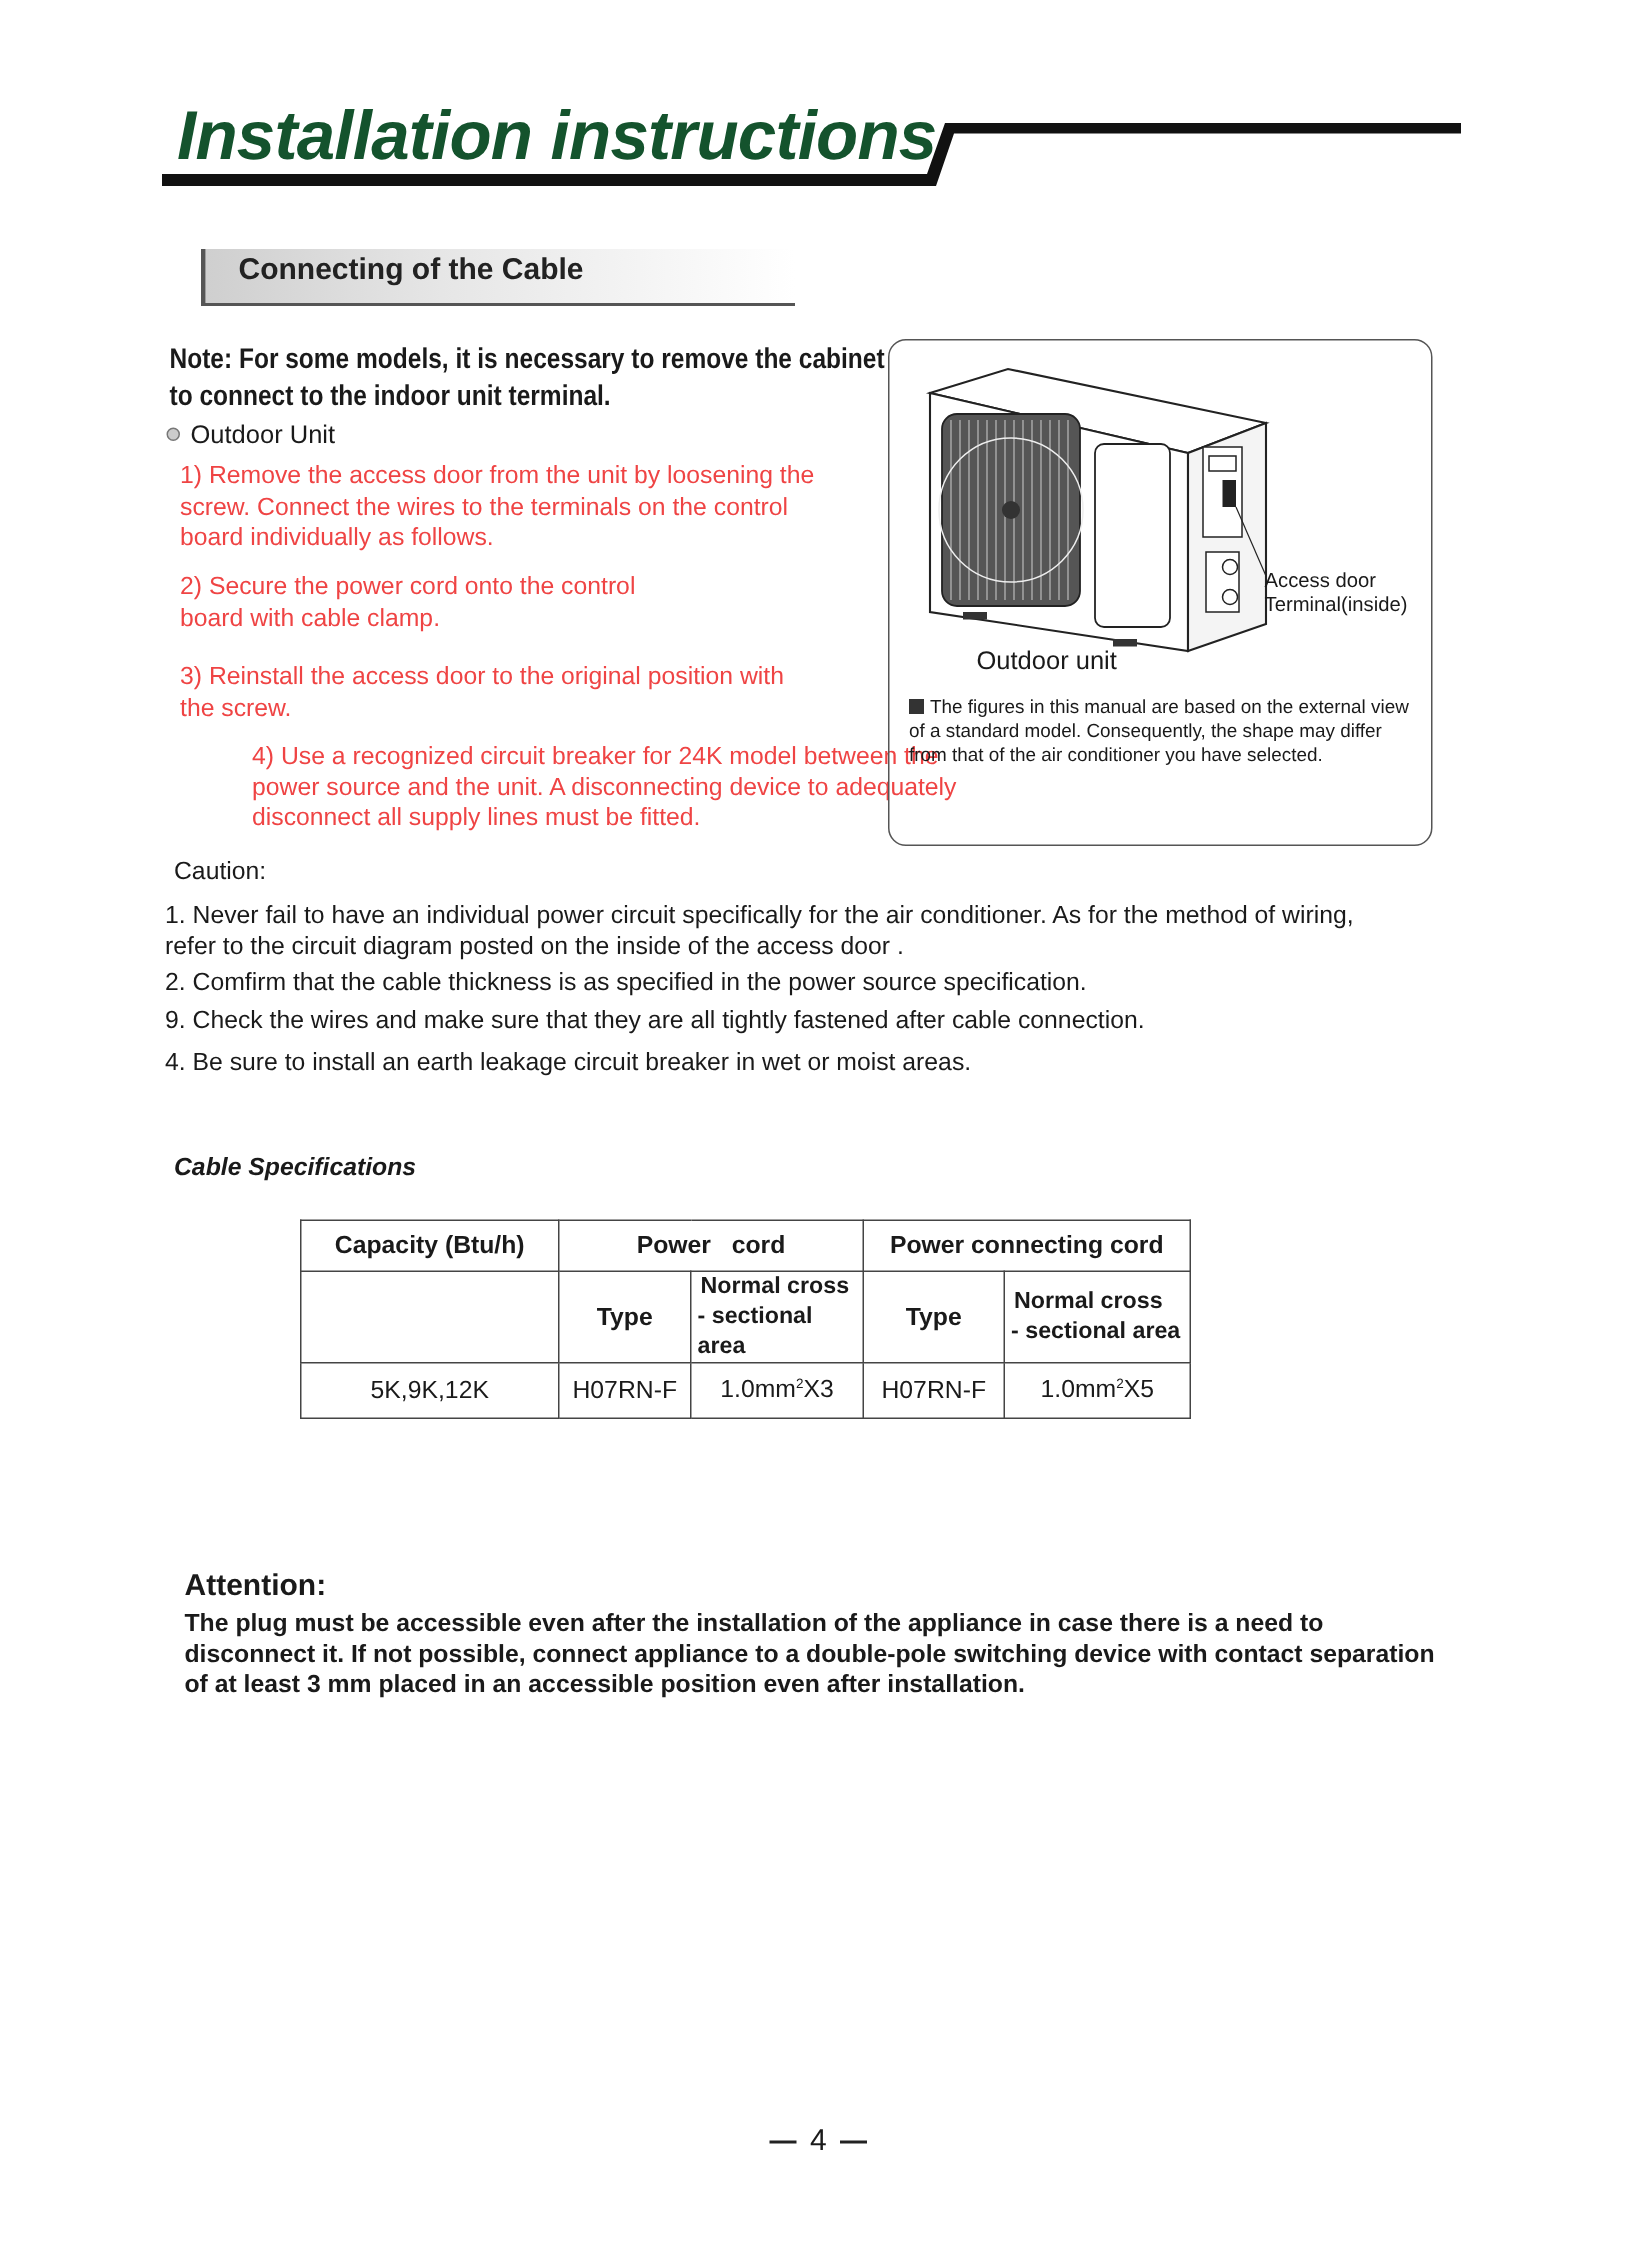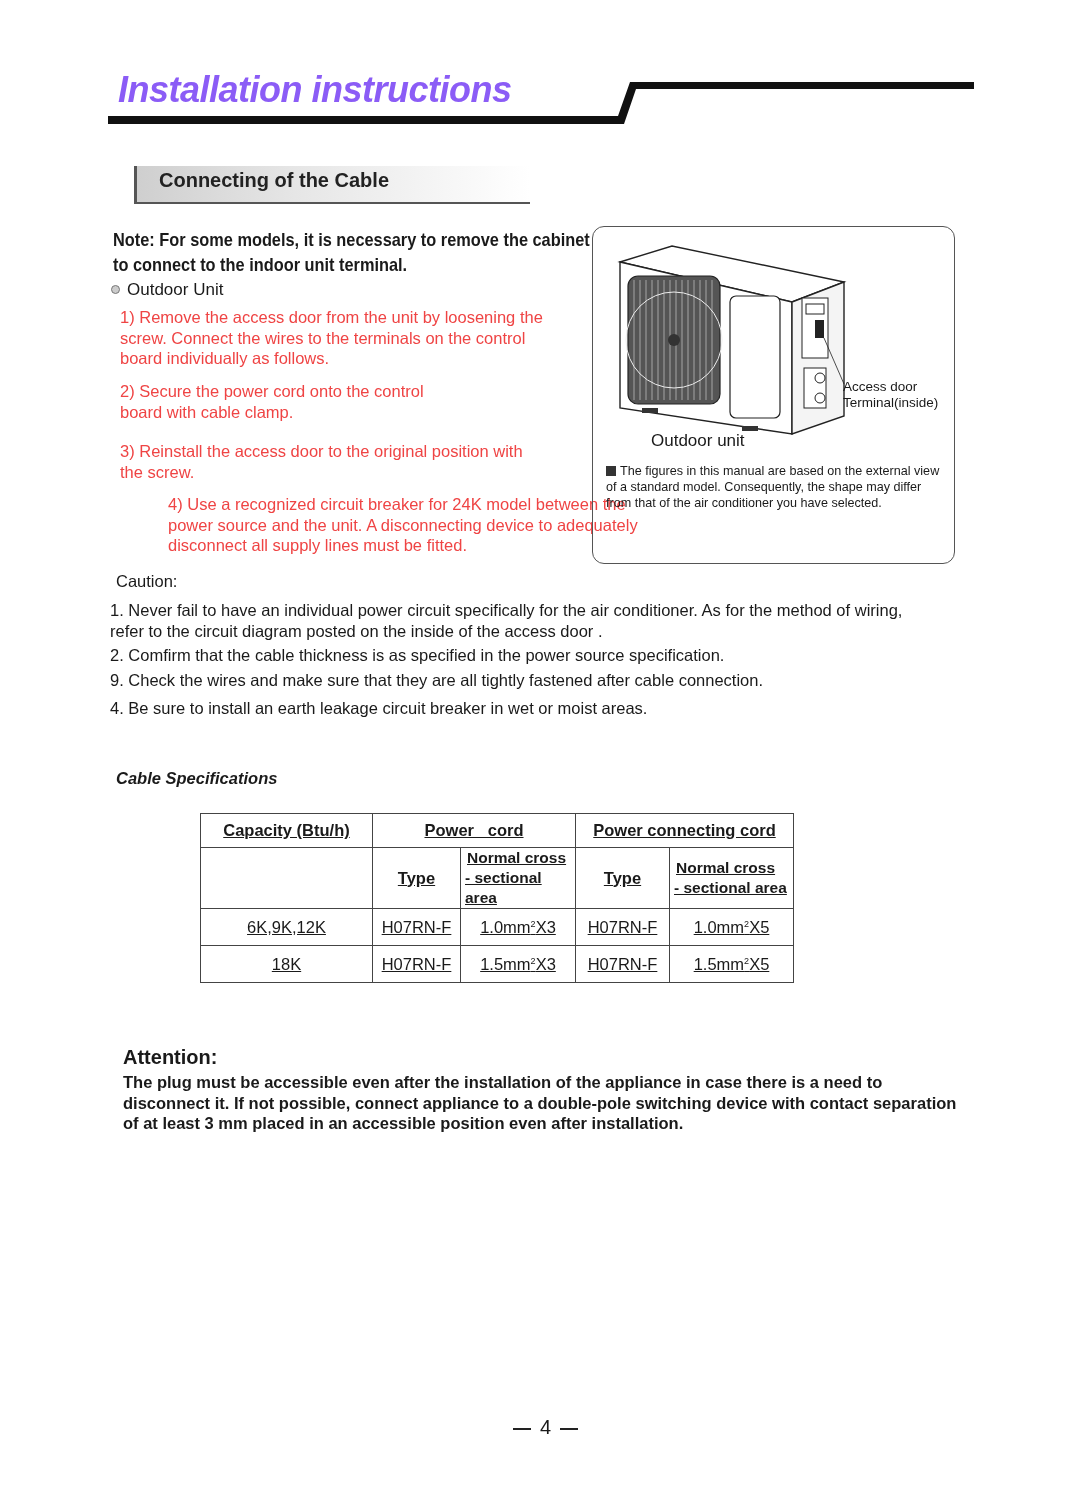--- a/index.html
+++ b/index.html
@@ -1,20 +1,20 @@
 <!DOCTYPE html>
 <html><head>
 <meta charset="utf-8">
 <style>
   html, body { margin:0; padding:0; background:#fff; }
   body { width:1083px; height:1508px; position:relative; overflow:hidden; font-family:"Liberation Sans", sans-serif; color:#1a1a1a; }
   .abs { position:absolute; }
 
   
-  .page-title { left:118px; top:62px; font-size:36px; font-weight:bold; font-style:italic; letter-spacing:-0.5px; color:#8b5cf6; margin:0; line-height:56px;text-align:right; }
+  .page-title { left:118px; top:62px; font-size:46px; font-weight:bold; font-style:italic; letter-spacing:-0.5px; color:#14532d; margin:0; line-height:56px;text-align:right; }
   .title-rule-svg { left:108px; top:76px; }
 
   
   .section-head { left:134px; top:166px; width:396px; height:38px; background:linear-gradient(to right, #cfcfcf 0%, #e6e6e6 40%, #fff 100%); border-left:3px solid #555; border-bottom:2px solid #555; box-sizing:border-box; }
   .section-head span { position:absolute; left:22px; top:3px; font-size:20px; font-weight:bold; color:#222; }
 
   
   .note { left:113px; top:227px; width:480px; font-size:19px; font-weight:bold; line-height:25px; transform:scaleX(0.86); transform-origin:left top; width:560px; }
 
   .bullet { left:111px; top:280px; font-size:17px; line-height:20px; }
@@ -36,21 +36,21 @@
   
   .caution-label { left:116px; top:572px; font-size:16.5px; }
   .caution-item { left:110px; font-size:16.5px; line-height:21px; width:820px; }
   .c1 { top:600px; }
   .c2 { top:645px; }
   .c3 { top:670px; }
   .c4 { top:698px; }
 
   
   .spec-title { left:116px; top:769px; font-size:16.5px; font-weight:bold; font-style:italic; }
-  table.spec { position:absolute; left:200px; top:813px; border-collapse:collapse; font-size:16.5px;text-decoration:underline; }
+  table.spec { position:absolute; left:200px; top:813px; border-collapse:collapse; font-size:16.5px; }
   table.spec td { border:1px solid #444; text-align:center; padding:0; }
   table.spec .hdr { font-weight:bold; }
   table.spec .sub { font-size:15.5px; font-weight:bold; line-height:20px; text-align:left; padding-left:4px; }
 
   
   .att-title { left:123px; top:1046px; font-size:20px; font-weight:bold; }
   .att-body { left:123px; top:1072px; width:840px; font-size:16.5px; font-weight:bold; line-height:20.5px; }
 
   .page-num { left:504px; top:1416px; font-size:20px; }
   .page-num .dash { display:inline-block; width:18px; height:2px; background:#222; vertical-align:middle; margin:0 9px; }
@@ -159,32 +159,25 @@
           <div style="padding-left:2px">Normal cross</div>
           <div>- sectional area</div>
         </td>
     <td class="hdr">Type</td>
     <td class="sub">
           <div style="padding-left:2px">Normal cross</div>
           <div>- sectional area</div>
         </td>
   </tr>
   <tr style="height:37px">
-    <td>6K,9K,12K</td>
+    <td>5K,9K,12K</td>
     <td>H07RN-F</td>
     <td><span>1.0mm</span><sup style="font-size:9px">2</sup><span>X3</span></td>
     <td>H07RN-F</td>
     <td><span>1.0mm</span><sup style="font-size:9px">2</sup><span>X5</span></td>
-  </tr>
-  <tr style="height:37px">
-    <td>18K</td>
-    <td>H07RN-F</td>
-    <td><span>1.5mm</span><sup style="font-size:9px">2</sup><span>X3</span></td>
-    <td>H07RN-F</td>
-    <td><span>1.5mm</span><sup style="font-size:9px">2</sup><span>X5</span></td>
   </tr>
 </tbody>
   </table>
 
 <div class="abs att-title">Attention:</div>
 <div class="abs att-body">The plug must be accessible even after the installation of the appliance in case there is a need to disconnect it. If not possible, connect appliance to a double-pole switching device with contact separation of at least 3 mm placed in an accessible position even after installation.</div>
 
 <div class="abs page-num">
   <span class="dash"></span><span>4</span><span class="dash"></span>
 </div>

